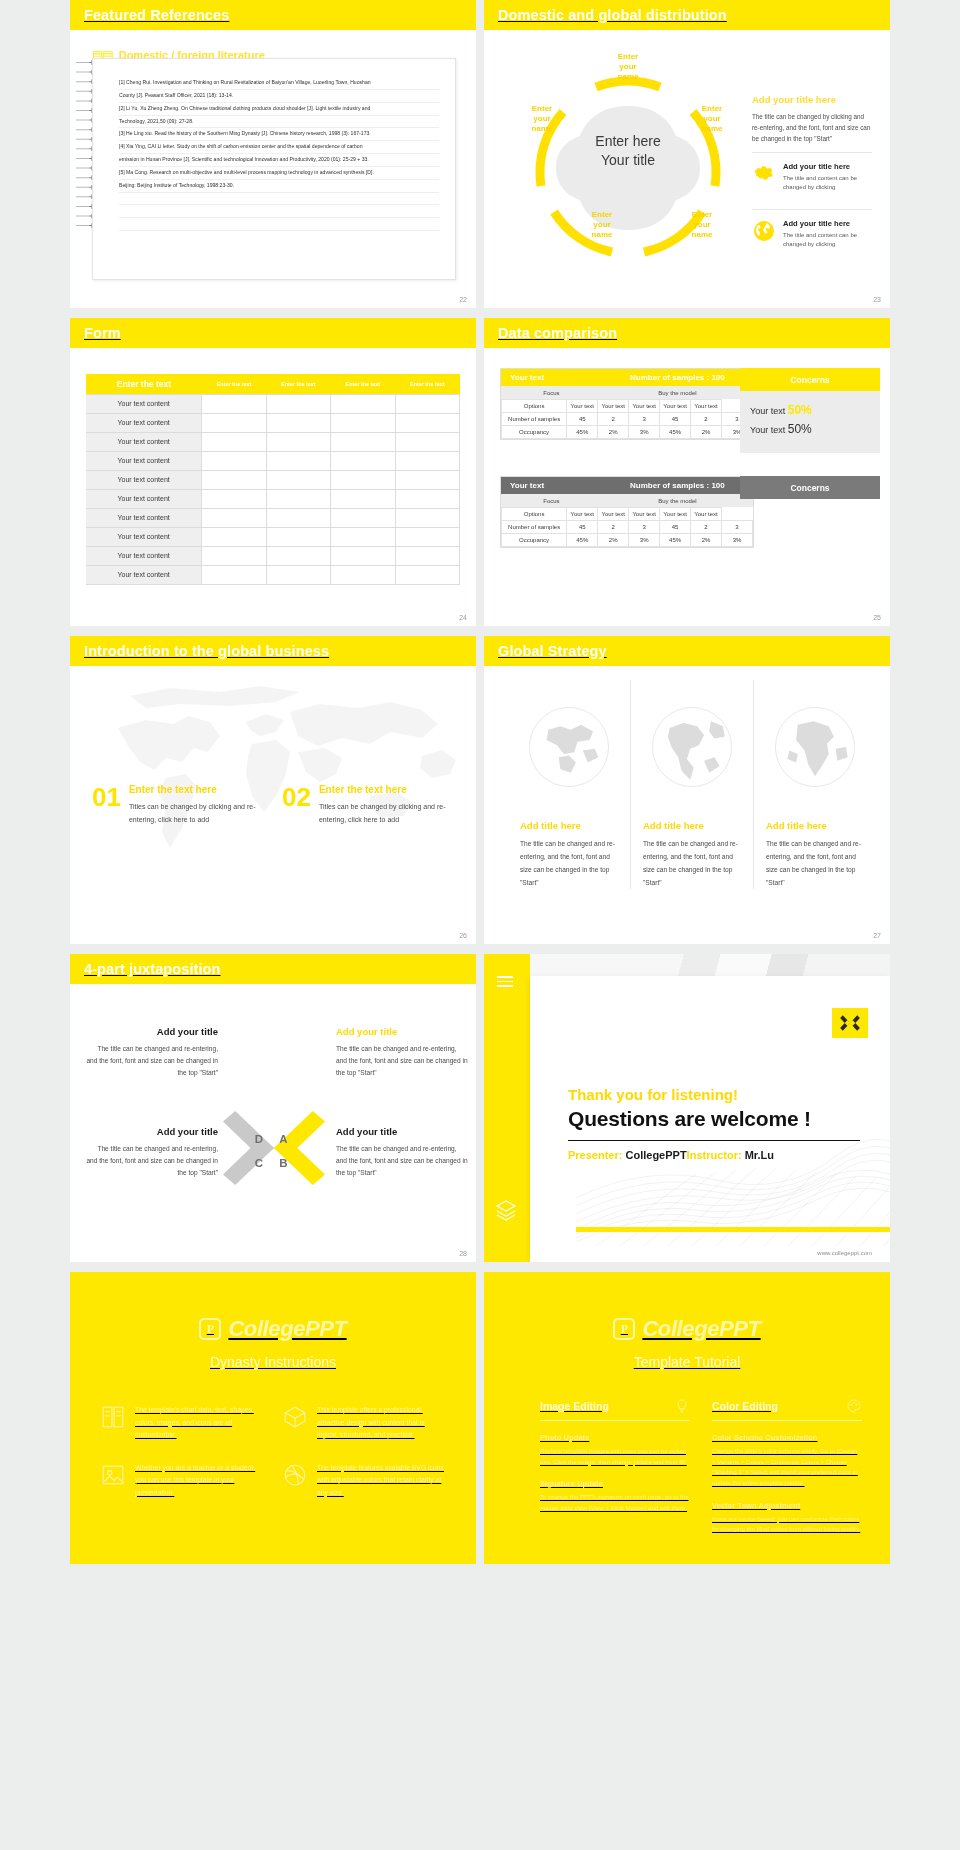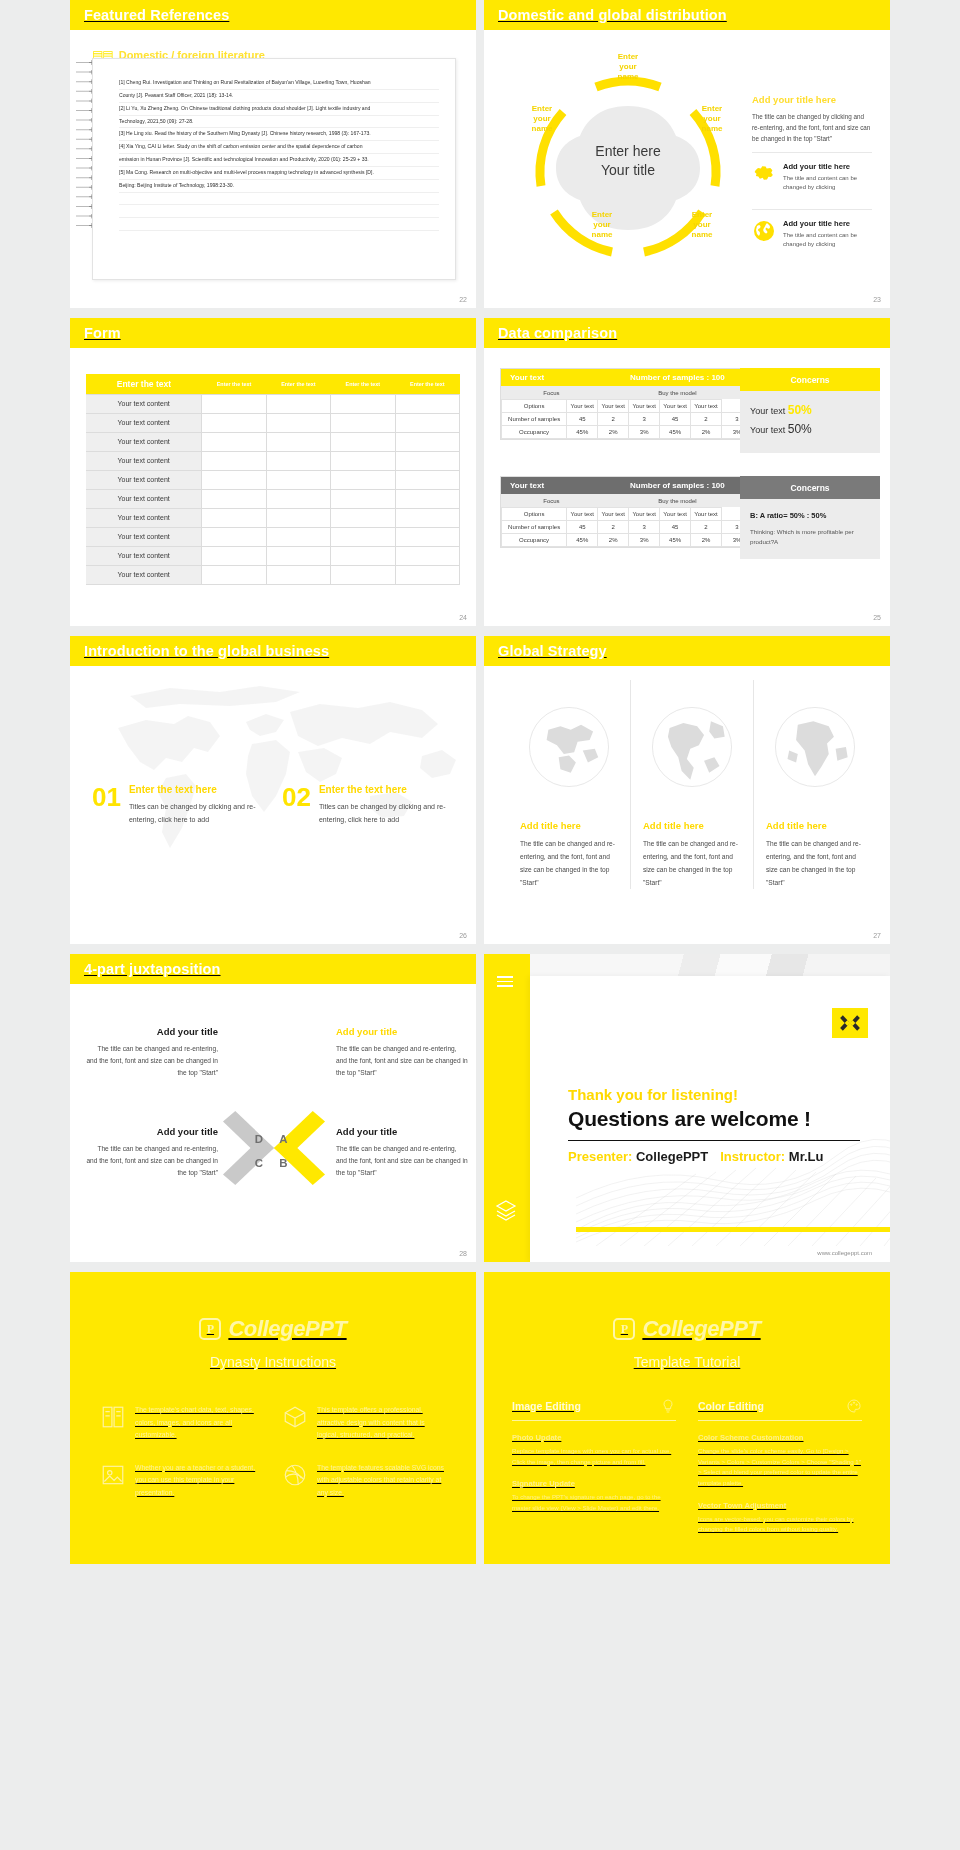--- a/index.html
+++ b/index.html
@@ -69,21 +69,21 @@
   }
 
   
   .s23-wrap { position:relative; height:278px; }
   .circ { position:absolute; left:44px; top:38px; width:200px; height:200px; }
   .ctxt {
     position:absolute; width:52px; text-align:center;
     color:#f5d400; font-weight:bold; font-size:8px; line-height:1.28;
   }
   .ccenter {
-    position:absolute; left:50px; top:74px; width:100px; text-align:center;
+    position:absolute; left:50px; top:64px; width:100px; text-align:center;
     font-size:14px; color:#3a3a3a; line-height:1.35;
   }
   .s23-right { position:absolute; left:268px; top:64px; width:120px; }
   .s23-right h4 { color:#ffdd2e; font-size:9.5px; font-weight:bold; margin-bottom:6px;}
   .s23-right p { font-size:6.3px; color:#4c4c4c; line-height:1.75; }
   .s23-item { display:flex; gap:7px; padding:9px 0 8px; border-top:1px solid #e8e8e8; margin-top:8px;}
   .s23-item .ic { width:24px; height:24px; flex:0 0 24px; color:#ffe000; }
   .s23-item h5 { font-size:7.6px; color:#242424; font-weight:bold; margin-bottom:3px;}
   .s23-item p  { font-size:6px; color:#5a5a5a; line-height:1.55;}
 
@@ -167,40 +167,40 @@
     box-shadow: -2px 0 6px rgba(0,0,0,.05);
   }
   .s29-ribbon{ position:absolute; left:46px; top:0; right:0; height:24px;
     background:linear-gradient(105deg,#f7f7f7 0 42%,#ededed 42% 52%,#fafafa 52% 66%,#e7e7e7 66% 76%,#f4f4f4 76% 100%);}
   .s29-logo{ position:absolute; right:22px; top:32px; width:36px;height:30px;background:#ffe800;
     display:flex;align-items:center;justify-content:center;}
   .s29-body{ position:absolute; left:38px; top:110px; right:30px;}
   .s29-body .h1{ color:#ffd900; font-size:15px; font-weight:bold; margin-bottom:4px;}
   .s29-body .h2{ color:#111; font-size:21px; font-weight:bold; letter-spacing:-.2px;}
   .s29-rule{ height:1px; background:#111; margin:9px 0 8px; width:100%;}
-  .s29-meta{ display:flex; gap:12px; align-items:baseline; font-size:13px;}
+  .s29-meta{ display:flex; gap:0; align-items:baseline; font-size:11px;}
   .s29-meta .k{ color:#ffd900; font-weight:bold;}
   .s29-meta .v{ color:#1a1a1a; font-weight:bold;}
   .s29-mesh{ position:absolute; left:46px; right:0; bottom:16px; height:112px; overflow:hidden;}
   .s29-url{ position:absolute; right:18px; bottom:6px; font-size:6px; color:#8e8e8e;}
   .s29-ybar{ position:absolute; left:46px; right:0; bottom:30px; height:5px; background:#ffe800;}
 
   
   .yellow { background:#ffe800; position:relative; }
   .cp-logo { display:flex; align-items:center; justify-content:center; gap:7px; margin-top:44px;}
   .cp-logo .mark{ width:22px;height:22px;border:2.2px solid #fff7a8;border-radius:5px;
     display:flex;align-items:center;justify-content:center;color:#fff7a8;font-weight:bold;font-size:12px;
     font-family:"Liberation Serif",serif;}
   .cp-logo .word{ color:#fff7a8; font-size:22px; font-weight:bold; font-style:italic; letter-spacing:-.4px;}
   .cp-sub { text-align:center; color:#fffbd2; font-size:14px; margin-top:12px;}
   .ins-grid { display:grid; grid-template-columns:1fr 1fr; gap:20px 18px; padding:34px 30px 0;}
   .ins-item { display:flex; gap:9px;}
   .ins-item .ic { width:26px;height:26px;flex:0 0 26px;color:#fff3a0;}
   .ins-item p { font-size:6.8px; color:#fff39c; line-height:1.85;}
-  .tut-grid { display:grid; grid-template-columns:1fr 1fr; gap:0 22px; padding:28px 28px 0;}
+  .tut-grid { display:grid; grid-template-columns:1fr 1fr; gap:0 22px; padding:28px 28px 0;margin-left:28px;}
   .tut-col h4 { font-size:10.5px; color:#fffbd9; font-weight:bold; display:flex;
      justify-content:space-between; align-items:center; padding-bottom:6px; border-bottom:1px solid #fff59d;}
   .tut-col h4 .ic { width:16px;height:16px;color:#fff59d;}
   .tut-blk { margin-top:12px;}
   .tut-blk h5 { font-size:7.6px; color:#fff08a; font-weight:bold; margin-bottom:4px;}
   .tut-blk p  { font-size:6.1px; color:#fff08a; line-height:1.75;}
 </style>
 </head>
 <body>
 
@@ -504,24 +504,20 @@
         </div>
         <div class="cb-line">
           <span>Your text</span>
           <span class="bk">50%</span>
         </div>
       </div>
     </div>
 
     <div class="concern-box" style="left:256px; top:158px;">
       <div class="concern-hd g">Concerns</div>
-      <div class="concern-body">
-        <div class="cb-b">B: A ratio= 50% : 50%</div>
-        <div class="cb-small">Thinking: Which is more profitable per product?A</div>
-      </div>
     </div>
 
     <div class="pgno">25</div>
   </div>
 
   <div class="slide">
     <div class="ttl-bar">
       <span class="t">Introduction to the global business</span>
     </div>
     <svg class="map-bg" viewBox="0 0 406 240" preserveAspectRatio="xMidYMid meet">

